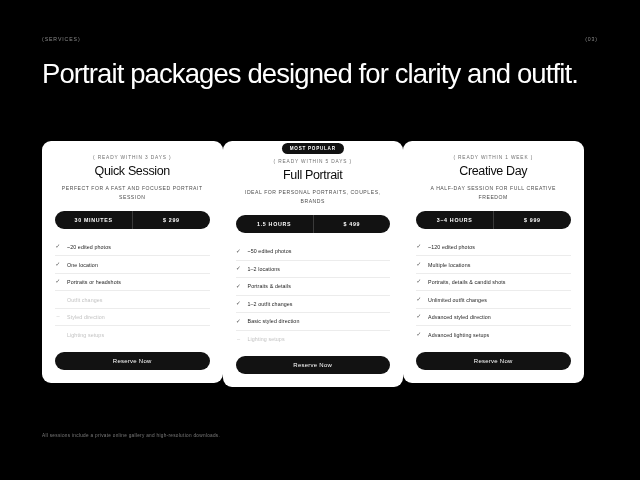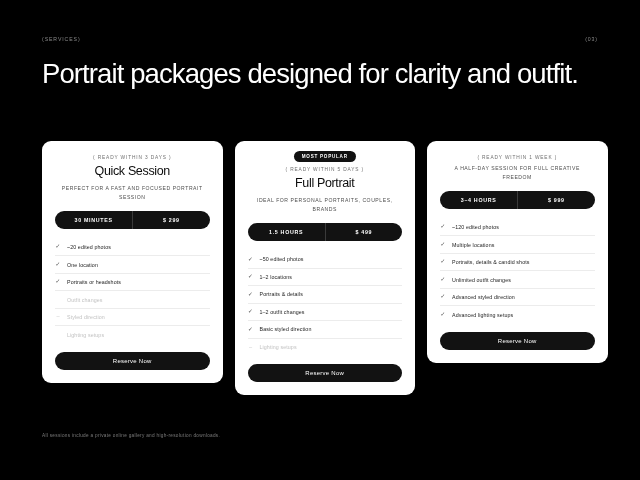--- a/index.html
+++ b/index.html
@@ -43,33 +43,33 @@
     letter-spacing: -0.9px;
     font-weight: 400;
   }
 
   
   .cards {
     position: absolute;
     top: 141px; left: 42px;
     width: 566px;
     display: flex;
-    gap: 12px;
+    gap: 0;
     align-items: flex-start;
   }
   .card {
     position: relative;
     width: 180.5px;
     background: #ffffff;
     border-radius: 9px;
     padding: 14px 13px 13px;
     display: flex;
     flex-direction: column;
   }
-  .card.featured { padding-top: 10px; }
+  .card.featured { padding-top: 2px; }
 
   .badge-wrap { display: flex; justify-content: center; margin-bottom: 5px; }
   .badge {
     background: #111111;
     color: #ffffff;
     font-size: 4.6px;
     letter-spacing: 0.75px;
     font-weight: 700;
     text-transform: uppercase;
     padding: 3.2px 8px;
@@ -263,20 +263,21 @@
         <div class="feature off">
           <span class="mark">–</span>
           <span class="txt">Lighting setups</span>
         </div>
       </div>
       <button class="cta">Reserve Now</button>
     </div>
 
     <div class="card">
       <div class="eyebrow">( READY WITHIN 1 WEEK )</div>
+      <div class="card-title">Creative Day</div>
       <div class="card-desc">A HALF-DAY SESSION FOR FULL CREATIVE FREEDOM</div>
       <div class="pill">
         <span class="pill-cell">3–4 HOURS</span>
         <span class="pill-cell right">$ 999</span>
       </div>
       <div class="features">
         <div class="feature on">
           <span class="mark">✓</span>
           <span class="txt">~120 edited photos</span>
         </div>

